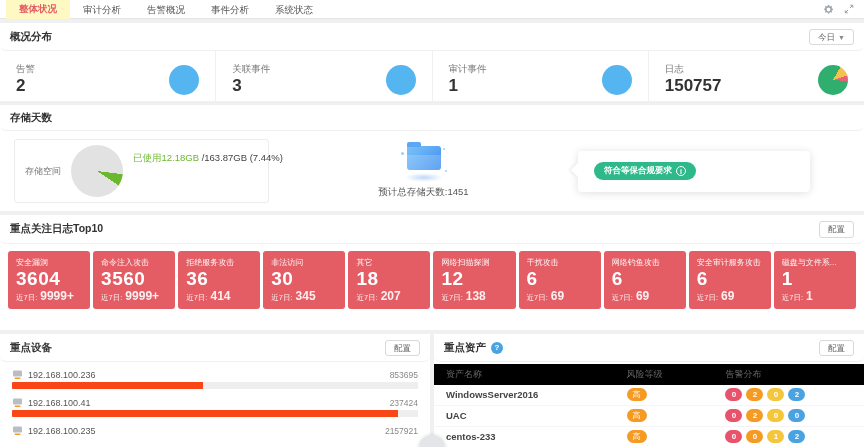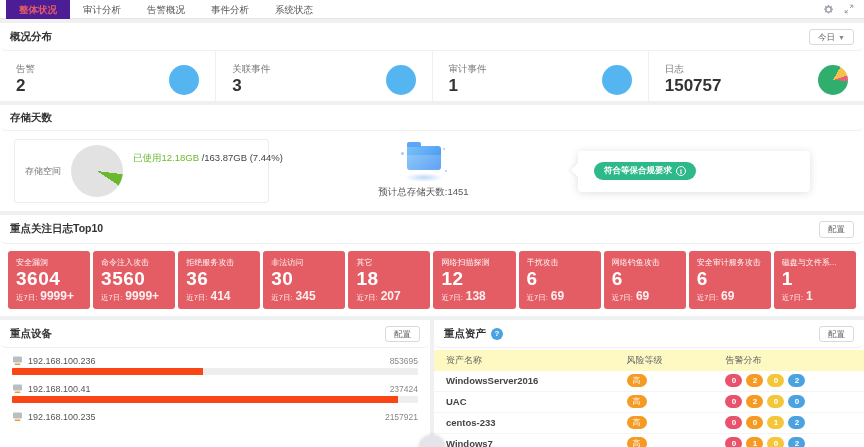--- a/index.html
+++ b/index.html
@@ -5,21 +5,21 @@
   * { box-sizing: border-box; margin: 0; padding: 0; }
   html,body { width: 864px; height: 447px; overflow: hidden; }
   body {
     background: #eef0f2;
     font-family: "Liberation Sans", "DejaVu Sans", sans-serif;
     color: #333; font-size: 11px; position: relative;
   }
   
   .tabbar { display:flex; align-items:center; height:19px; background:#fff; border-bottom:1px solid #e6e6e6; padding:0 6px; }
   .tab { padding:0 13px; line-height:19px; font-size:9.5px; color:#555; cursor:pointer; }
-  .tab.active { color:#e45c64; background:#4c1d95; font-weight:bold; }
+  .tab.active { color:#e45c64; background:#fef9c3; font-weight:bold;font-family:Liberation Serif, serif; }
   .tabbar-right { margin-left:auto; display:flex; align-items:center; gap:10px; color:#9aa0a6; padding-right:4px; }
   .tabbar-right svg { display:block; }
   
   .card { background:#fff; margin-top:4px; }
   .card-head { display:flex; align-items:center; justify-content:space-between; padding:6px 10px 5px; border-bottom:1px solid #f0f0f0;border-radius:6px; }
   .card-title { font-size:10.5px; font-weight:bold; color:#333; display:flex; align-items:center; gap:5px; }
   .btn { border:1px solid #d9d9d9; border-radius:3px; background:#fff; font-size:8.5px; color:#666; padding:2px 8px; line-height:1.2; cursor:pointer; font-family:inherit; }
   .caret { font-size:7px; color:#888; margin-left:3px; }
   
   .stats { display:flex; height:50px; }
@@ -48,39 +48,39 @@
     background: radial-gradient(ellipse at center, rgba(110,170,240,.45), rgba(110,170,240,0) 70%); }
   .spark { position:absolute; border-radius:50%; background:#9ecbf7; }
   .s1 { width:3px; height:3px; left:0; top:8px; } .s2 { width:2px; height:2px; right:2px; top:4px; } .s3 { width:2px; height:2px; right:0; bottom:10px; }
   .storage-days { font-size:9.5px; color:#555; }
   .note-card { width:232px; background:#fff; border-radius:4px; box-shadow:0 1px 8px rgba(0,0,0,.13); padding:11px 16px 12px; position:relative; flex-shrink:0; margin-right:40px; }
   .note-card::before { content:""; position:absolute; left:-5px; top:14px; width:10px; height:10px; background:#fff; transform:rotate(45deg); box-shadow:-2px 2px 3px rgba(0,0,0,.05); }
   .note-text { font-size:10px; color:#555; margin-bottom:7px; }
   .pill { display:inline-flex; align-items:center; gap:4px; background:#2eb98a; color:#fff; font-size:8.5px; font-weight:bold; border:none; border-radius:10px; padding:3px 10px; cursor:pointer; font-family:inherit; }
   .info-i { display:inline-block; width:10px; height:10px; line-height:10px; border:1px solid #fff; border-radius:50%; text-align:center; font-size:7px; font-style:normal; }
   
-  .top10-row { display:flex; gap:3px; padding:7px 8px 7px; }
+  .top10-row { display:flex; gap:3px; padding:7px 8px 21px; }
   .tcard { flex:1; min-width:0; background:#e45c64; border-radius:3px; color:#fff; padding:6px 8px 5px; height:58px; cursor:pointer; }
   .tcard .name { font-size:8px; white-space:nowrap; overflow:hidden; opacity:.95; }
   .tcard .val { font-size:19px; font-weight:bold; line-height:1.15; letter-spacing:.5px; }
   .tcard .recent { font-size:7.5px; opacity:.9; white-space:nowrap; }
   .tcard .recent b { font-size:12px; margin-left:3px; }
   
   .bottom { display:flex; gap:4px; margin-top:4px; height:139px; }
   .half { flex:1; background:#fff; overflow:hidden; }
   .dev-rows { padding:4px 12px 0; }
   .dev-row { margin-bottom:5px; }
   .dev-line { display:flex; align-items:flex-end; gap:5px; height:14px; }
   .dev-ip { font-size:9px; color:#555; }
   .dev-val { margin-left:auto; font-size:8.5px; color:#888; }
   .dev-track { height:7px; background:#eeeeee; border-radius:1px; margin-top:2px; overflow:hidden; }
   .dev-fill { height:100%; background:#fa4616; }
   
   .atable { width:100%; border-collapse:collapse; margin-top:2px; }
-  .atable th { background:#fef9c3; font-size:9px; color:#666; font-weight:normal; text-align:left; padding:4px 12px; }
+  .atable th { background:#000000; font-size:9px; color:#666; font-weight:normal; text-align:left; padding:4px 12px; }
   .atable td { font-size:9.5px; color:#555; padding:3.5px 12px; border-bottom:1px solid #f5f5f5; }
   .atable tr td:first-child { color:#444;font-weight:bold; }
   .risk-badge { display:inline-block; min-width:20px; padding:0 5px; height:13px; line-height:13px; border-radius:7px; color:#fff; font-size:8px; text-align:center; }
   .badge { display:inline-block; min-width:17px; height:13px; line-height:13px; border-radius:7px; color:#fff; font-size:8px; font-weight:bold; text-align:center; margin-right:4px; }
   .b0 { background:#e8526a; } .b1 { background:#f59a23; } .b2 { background:#f5c53a; } .b3 { background:#4aa3e0; }
   .help-icon { display:inline-block; width:12px; height:12px; line-height:12px; border-radius:50%; background:#4aa3e0; color:#fff; font-size:8px; text-align:center; font-weight:bold; cursor:pointer; }
   .scroll-dot { position:absolute; left:50%; bottom:-14px; transform:translateX(-50%); width:26px; height:26px; border-radius:50%; background:#e3e5e8; box-shadow:0 0 4px rgba(0,0,0,.15); }
 </style>
 </head>
 <body>

